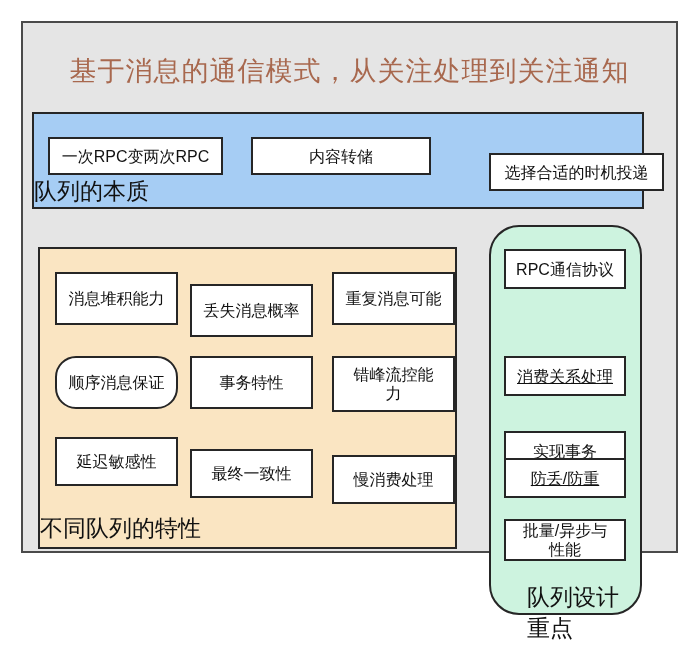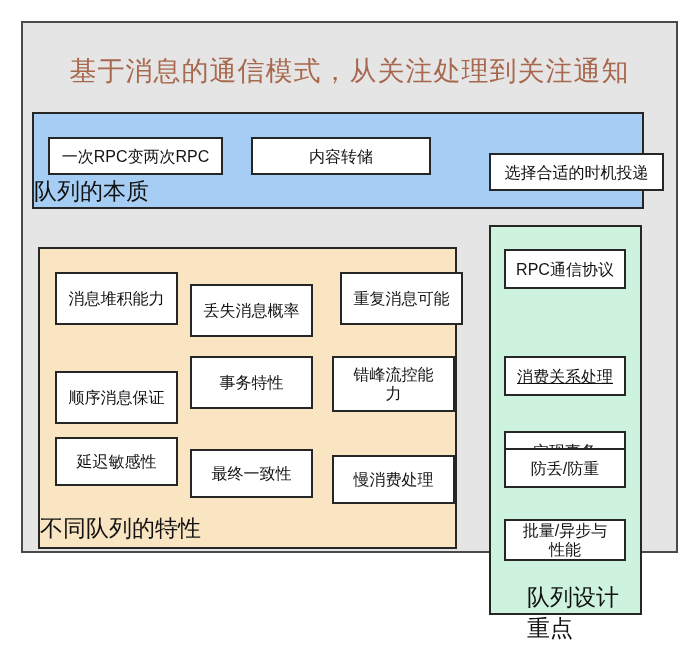--- a/index.html
+++ b/index.html
@@ -23,21 +23,21 @@
     font-size: 27px; letter-spacing: 1px;
     color: #a8684e;
   }
 
   .panel {
     position: absolute; box-sizing: border-box;
     border: 2px solid #262626;
   }
   .panel-blue   { left: 9px;   top: 89px;  width: 612px; height: 97px;  background: #a6cdf4; }
   .panel-orange { left: 15px;  top: 224px; width: 419px; height: 302px; background: #fae5c2; }
-  .panel-green  { left: 466px; top: 202px; width: 153px; height: 390px; background: #cdf3df; }
+  .panel-green  { left: 466px; top: 202px; width: 153px; height: 390px; background: #cdf3df; border-radius: 30px; }
 
   .node {
     position: absolute; box-sizing: border-box;
     background: #ffffff; border: 2px solid #262626;
     display: flex; align-items: center; justify-content: center;
     text-align: center; font-size: 16px; line-height: 19px;
     color: #111111; white-space: pre-line;
   }
 
   .panel-label {
@@ -47,35 +47,35 @@
 
   
   .bn1 { left: 14px;  top: 23px; width: 175px; height: 38px; }
   .bn2 { left: 217px; top: 23px; width: 180px; height: 38px; }
   .bn3 { left: 423px; top: 39px; width: 175px; height: 38px; margin-left: 32px; }
   .blue-label { top: 62px; }
 
   
   .on1 { left: 15px;  top: 23px;  width: 123px; height: 53px; }
   .on2 { left: 150px; top: 35px;  width: 123px; height: 53px; }
-  .on3 { left: 300px; top: 23px;  width: 123px; height: 53px; }
-  .on4 { left: 15px;  top: 122px; width: 123px; height: 53px; }
+  .on3 { left: 292px; top: 23px;  width: 123px; height: 53px; }
+  .on4 { left: 15px;  top: 107px; width: 123px; height: 53px; border-radius: 21px; }
   .on5 { left: 150px; top: 107px; width: 123px; height: 53px; }
   .on6 { left: 292px; top: 107px; width: 123px; height: 56px; }
   .on7 { left: 15px;  top: 188px; width: 123px; height: 49px; }
   .on8 { left: 150px; top: 200px; width: 123px; height: 49px; }
   .on9 { left: 292px; top: 206px; width: 123px; height: 49px; }
   .orange-label { top: 264px; }
 
   
   .gn1 { left: 13px; top: 22px;  width: 122px; height: 40px; }
   .gn2 { left: 13px; top: 72px;  width: 122px; height: 40px; }
   .gn3 { left: 13px; top: 129px; width: 122px; height: 40px; text-decoration: underline; }
   .gn4 { left: 13px; top: 180px; width: 122px; height: 40px; margin-top: 24px; }
-  .gn5 { left: 13px; top: 221px; width: 122px; height: 40px; }
+  .gn5 { left: 13px; top: 231px; width: 122px; height: 40px; text-decoration: underline; }
   .gn6 { left: 13px; top: 292px; width: 122px; height: 42px; }
   .green-label { top: 355px; padding-left: 36px; }
 </style>
 </head>
 <body>
 
 <div class="canvas">
   <div class="outer-frame">
 
     <div class="diagram-title">基于消息的通信模式，从关注处理到关注通知</div>

